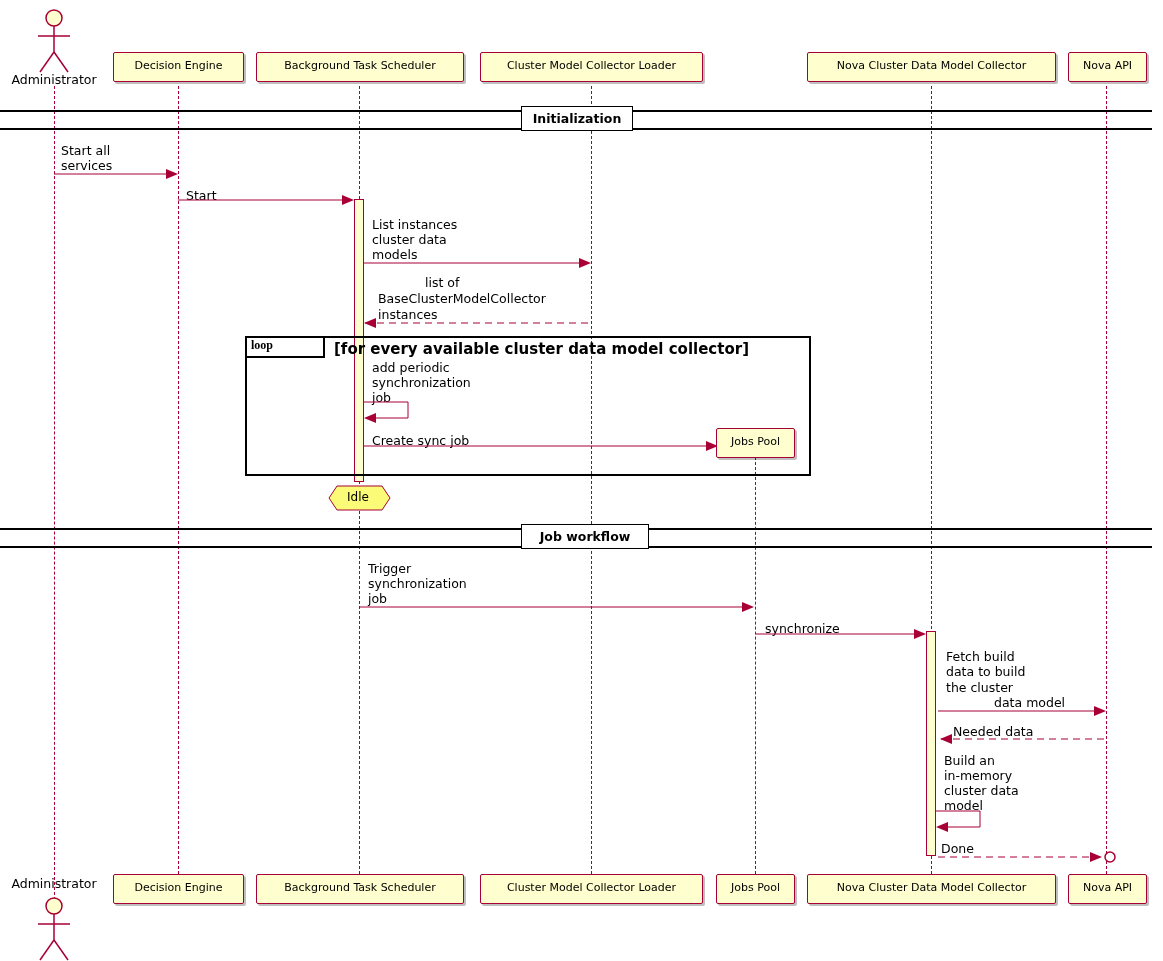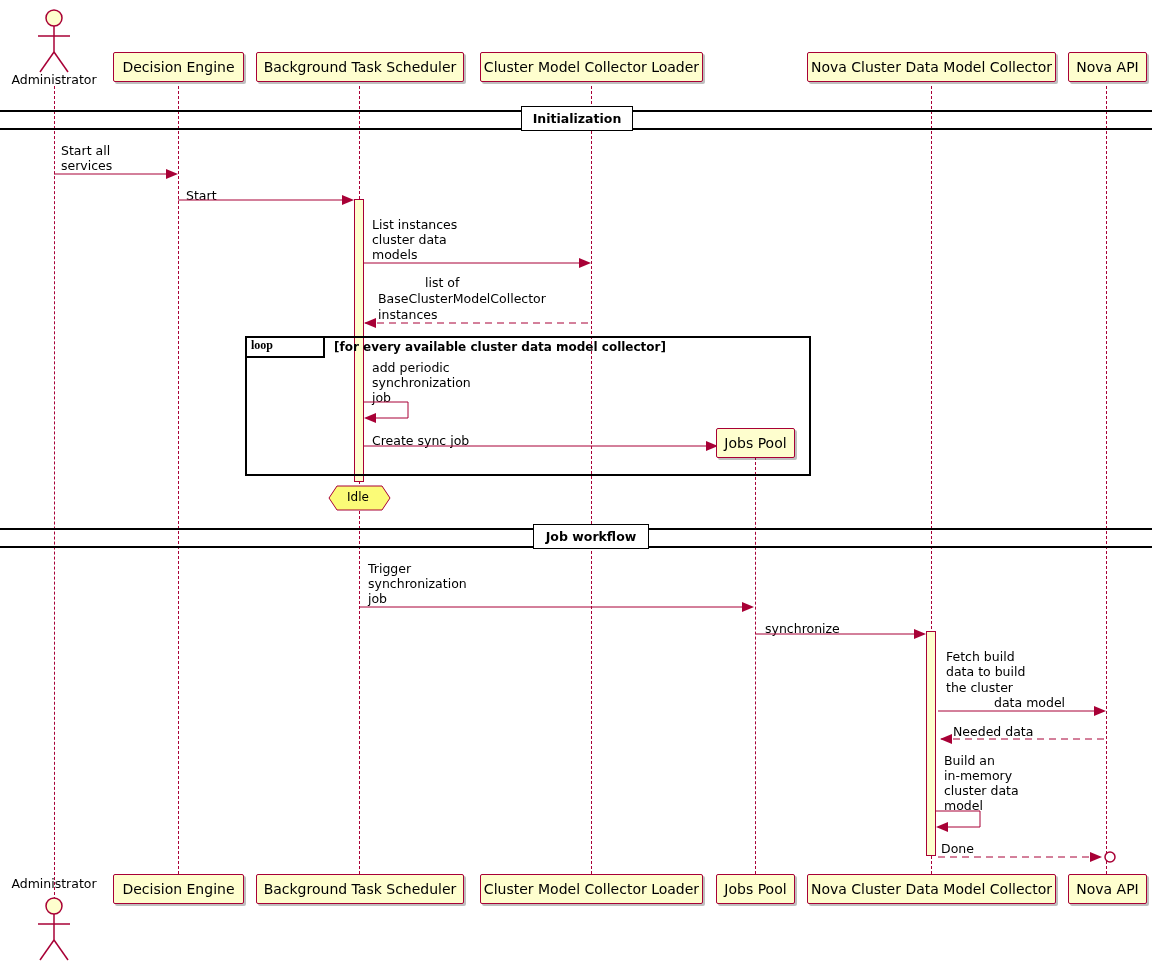--- a/index.html
+++ b/index.html
@@ -19,21 +19,21 @@
   }
   .abs { position: absolute; }
 
   
   .participant {
     box-sizing: border-box;
     background: #FEFECE;
     border: 1px solid #A80036;
     border-radius: 2px;
     color: #000000;
-    font-size: 14px;
+    font-size: 11px;
     line-height: 1;
     text-align: center;
     white-space: nowrap;
     padding-top: 7px;
     box-shadow: 2px 2px 0px rgba(0,0,0,0.25);
   }
 
   
   .actor-label {
     font-size: 12.5px;
@@ -95,21 +95,21 @@
     border-bottom: 2px solid #000000;
     background: transparent;
     font-size: 12px;
     font-weight: bold;
     color: #000000;
     padding: 2px 8px 2px 6px;
     white-space: nowrap;
     font-family: Liberation Serif, serif;
   }
   .loop-cond {
-    font-size: 12px;
+    font-size: 15px;
     font-weight: bold;
     color: #000000;
     white-space: nowrap;
   }
 
   svg.ovl { position: absolute; left: 0; top: 0; overflow: visible; }
 </style>
 </head>
 <body>
 
@@ -210,21 +210,21 @@
 
   <div class="abs participant" style="left:716px; top:428px; width:79px; height:30px;"><span>Jobs Pool</span></div>
 
   <svg class="ovl" width="70" height="26" style="left:329px; top:485px;">
     <polygon points="8,1 53,1 61,13 53,25 8,25 0,13" fill="#FBFB77" stroke="#A80036" stroke-width="1"></polygon>
   </svg>
   <div class="abs msg" style="left:347px; top:490px; font-size:12px;">Idle</div>
 
   <div class="abs divider-rule" style="top:528px;"></div>
   <div class="abs divider-rule" style="top:546px;"></div>
-  <div class="abs divider-box" style="left:521px; top:524px; width:116px; height:25px;margin-left:12px;">Job workflow</div>
+  <div class="abs divider-box" style="left:521px; top:524px; width:128px; height:25px;">Job workflow</div>
 
   <div class="abs msg" style="left:368px; top:561px;">Trigger</div>
   <div class="abs msg" style="left:368px; top:576px;">synchronization</div>
   <div class="abs msg" style="left:368px; top:591px;">job</div>
   <svg class="ovl" width="410" height="16" style="left:358px; top:599px;">
     <line x1="2" y1="8" x2="390" y2="8" stroke="#A80036" stroke-width="1"></line>
     <polygon points="396,8 384,3 384,13" fill="#A80036"></polygon>
   </svg>
 
   <div class="abs msg" style="left:765px; top:621px;">synchronize</div>

